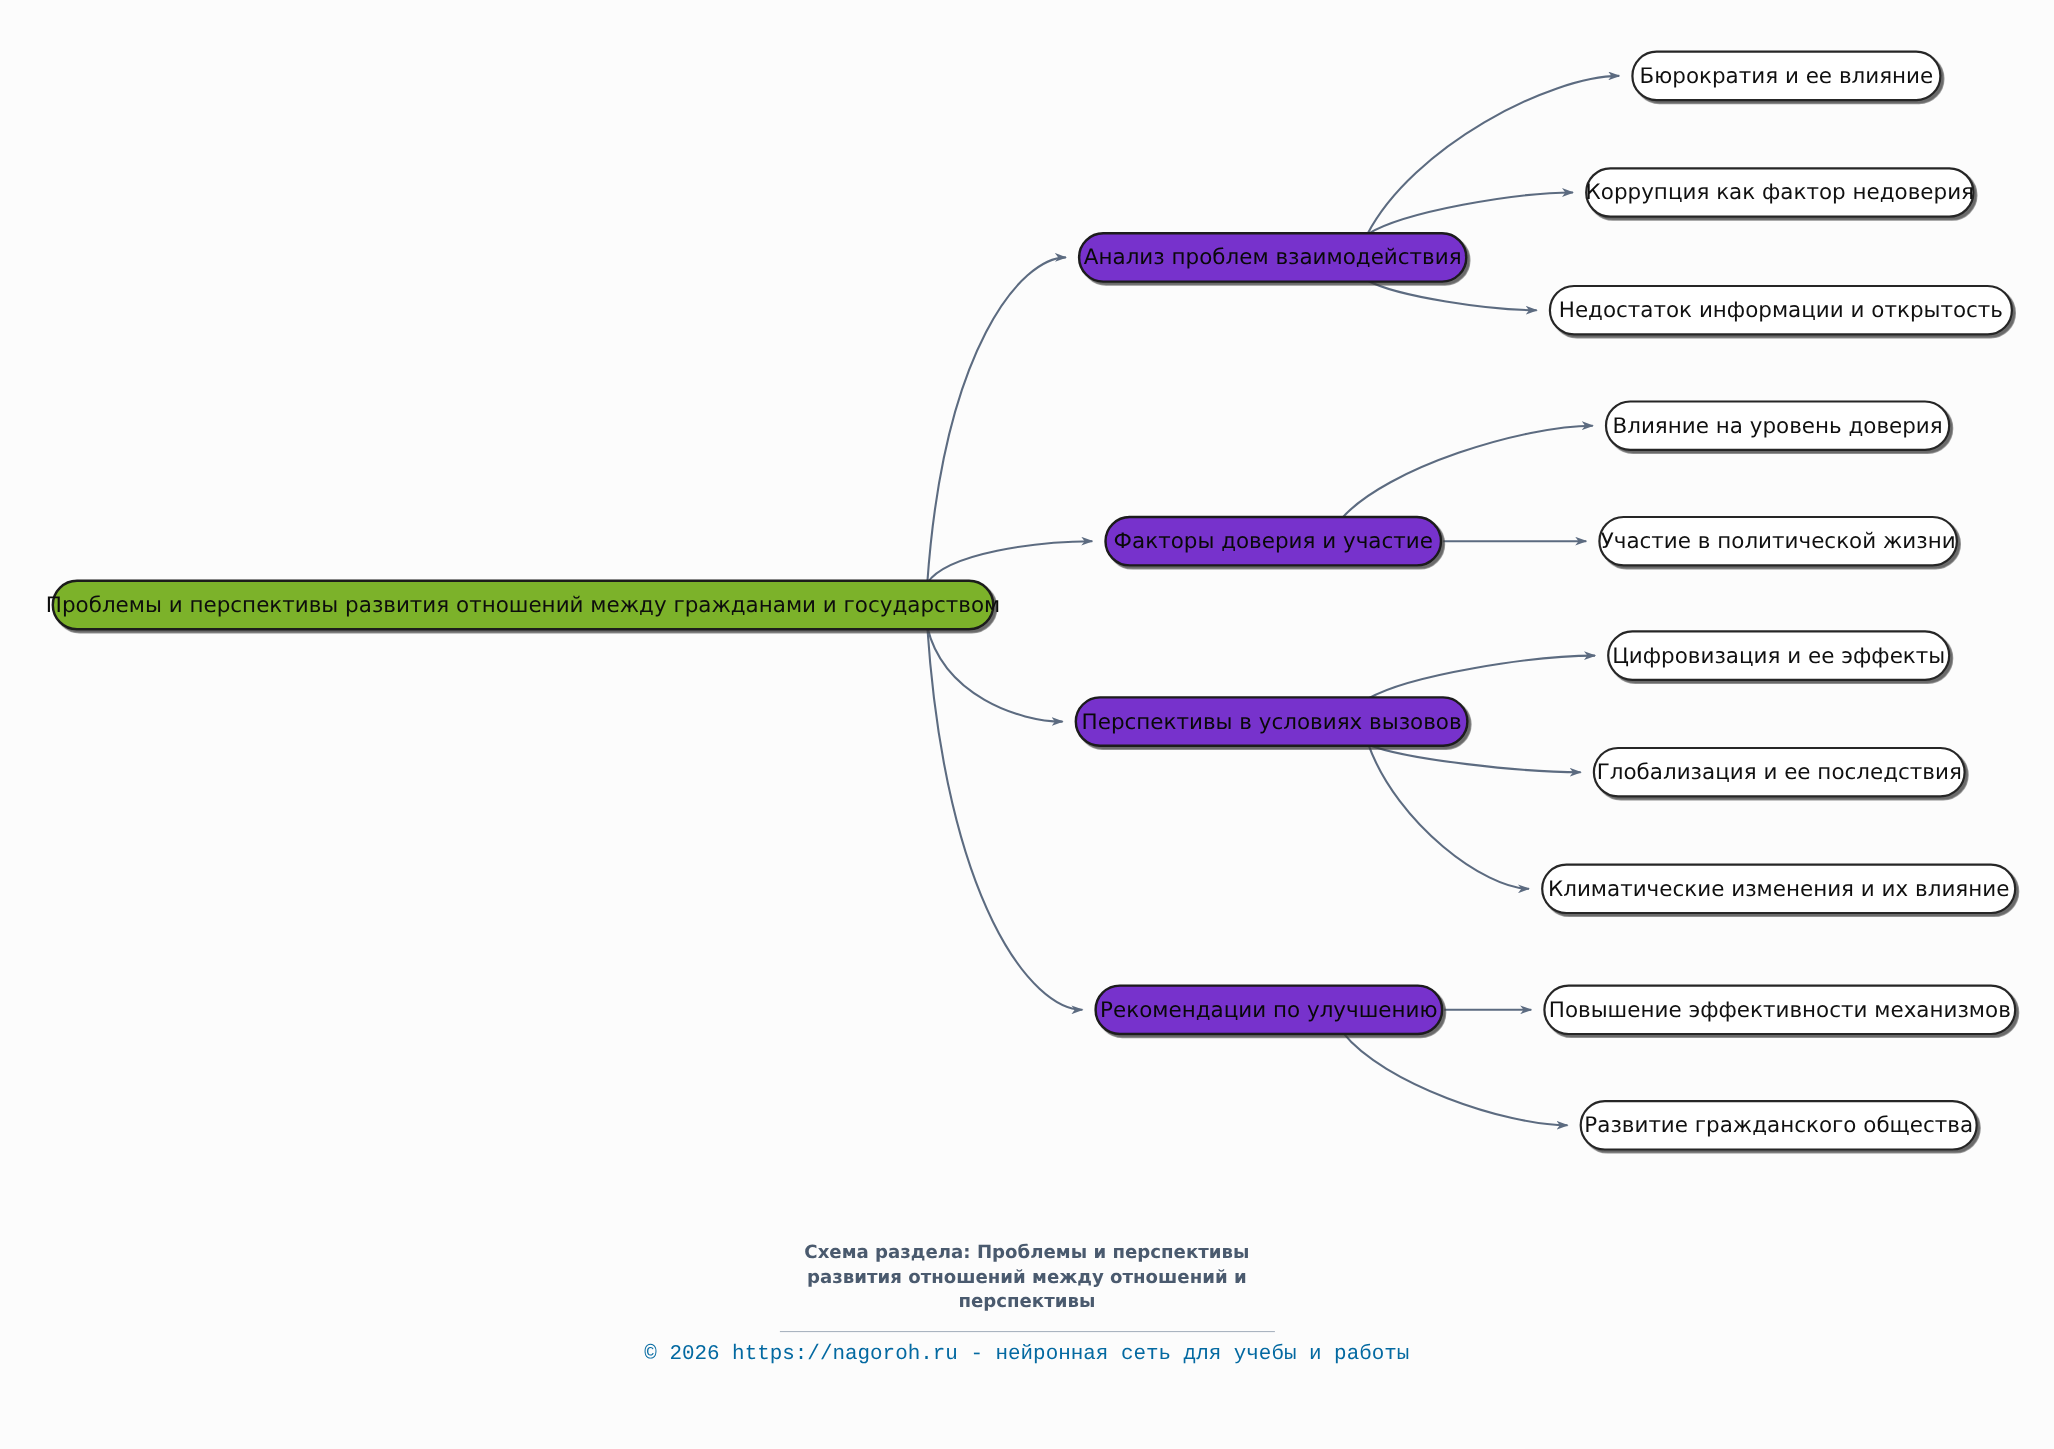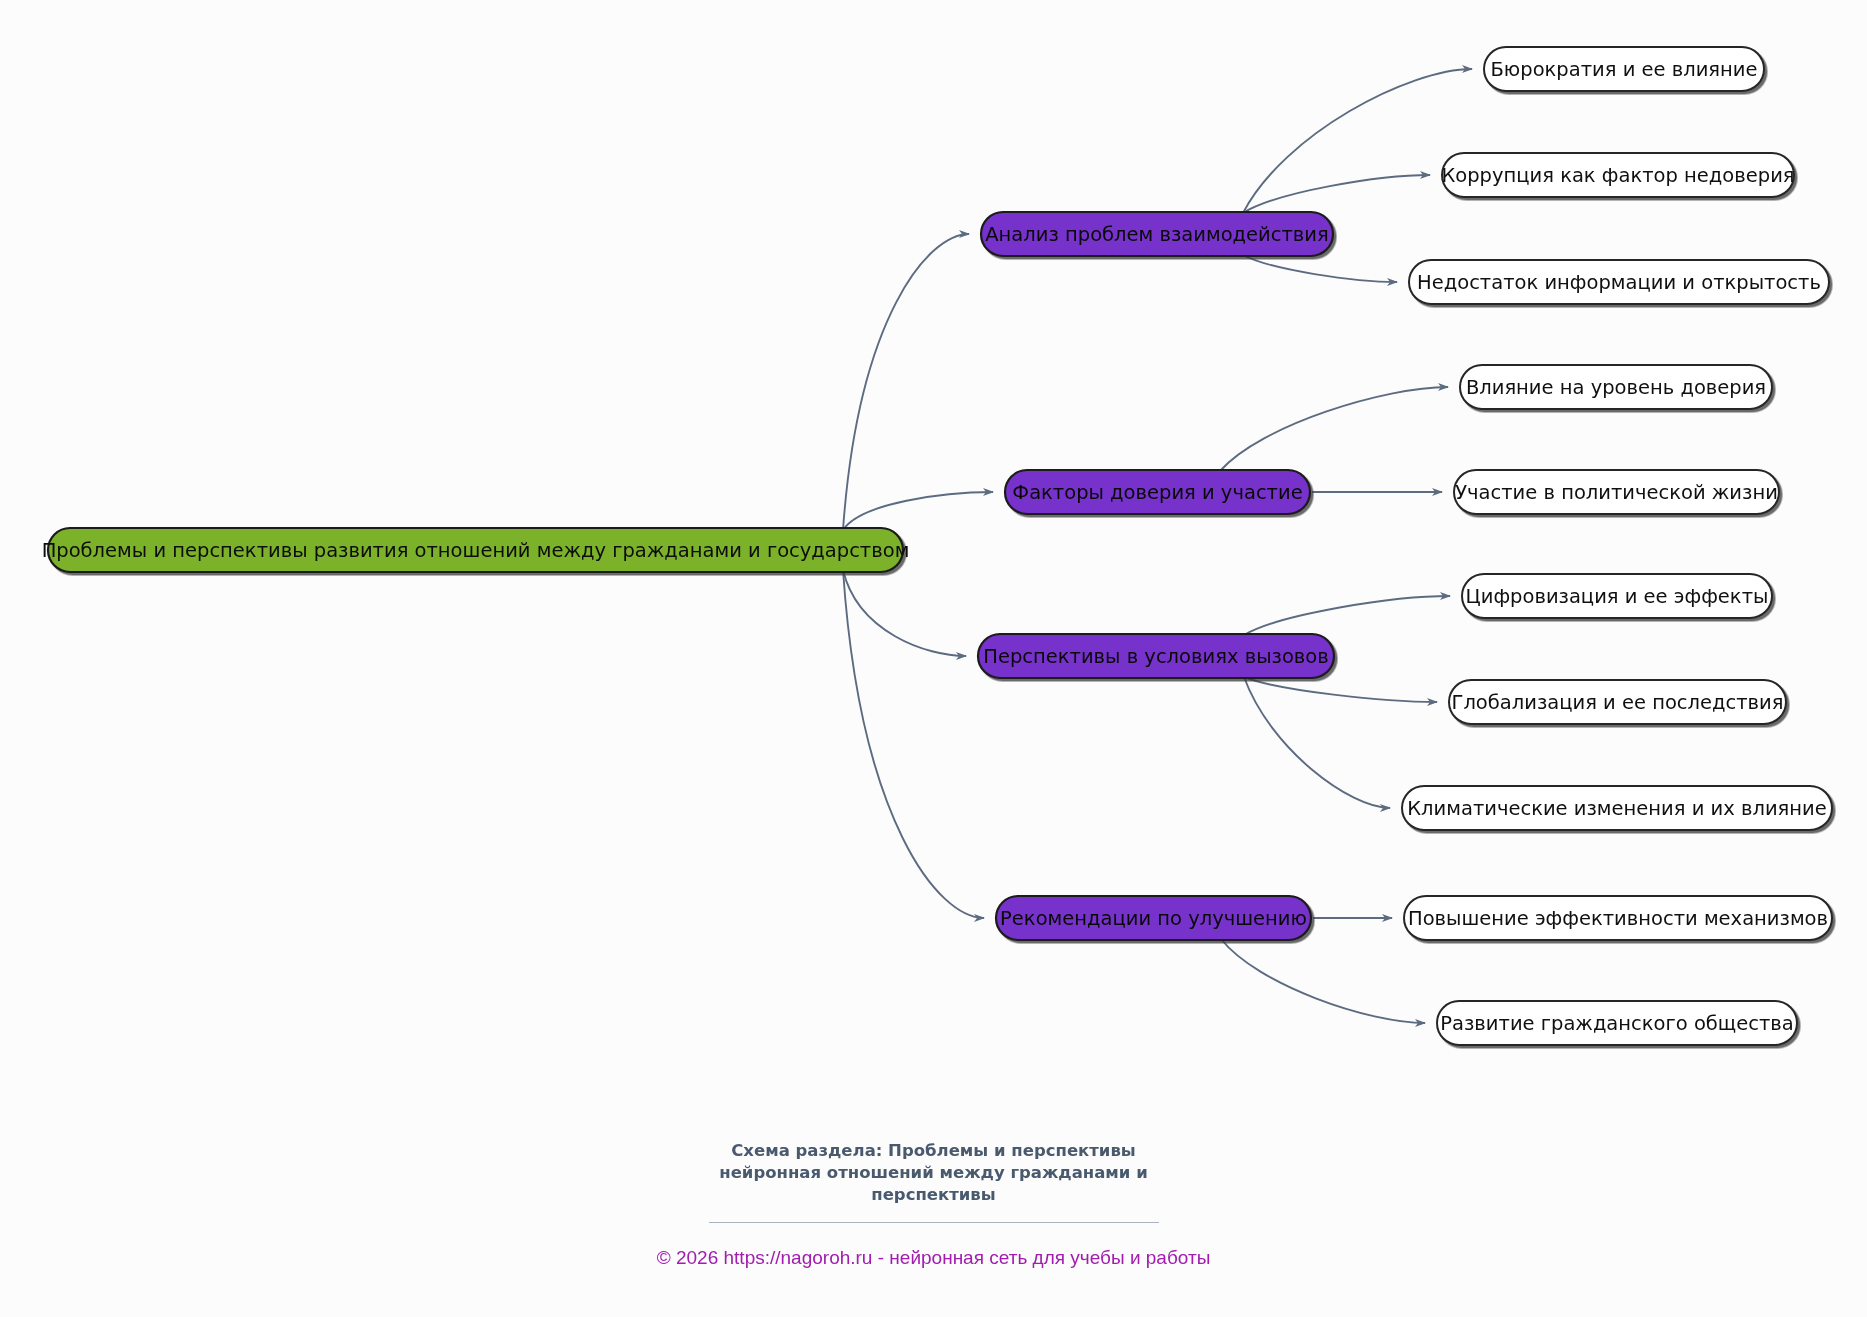--- a/index.html
+++ b/index.html
@@ -68,33 +68,33 @@
     width: 1867px;
     text-align: center;
   }
   .footer-title {
     font-family: "DejaVu Sans", sans-serif;
     font-size: 16.5px;
     font-weight: bold;
     color: #4a5a6e;
     line-height: 1.33;
     width: 460px;
-    margin: 12px auto;
+    margin: 0 auto;
   }
   .footer-rule {
     width: 450px;
     height: 1px;
     background: #aab4c0;
     margin: 16px auto 0 auto;
   }
   .footer-copy {
-    font-family: Liberation Sans, sans-serif;
+    font-family: Liberation Mono, monospace;
     font-size: 19px;
-    color: #a21caf;
-    margin-top: 24px;
+    color: #0369a1;
+    margin-top: 8px;
   }
 </style>
 </head>
 <body>
 
 <div id="canvas">
 
   <svg class="diagram" id="diagram-svg" viewBox="0 0 1867 1317">
     <defs>
       <marker id="arrowhead" markerWidth="11" markerHeight="8" refX="10" refY="4" orient="auto" markerUnits="userSpaceOnUse">
@@ -181,20 +181,20 @@
         <g>
           <rect x="1437" y="1001" width="360" height="44" rx="22" ry="22" class="node-rect-leaf" filter="url(#nodeshadow)"></rect>
           <text x="1617" y="1024" text-anchor="middle" class="node-text ">Развитие гражданского общества</text>
         </g>
       </g>
   </svg>
 
   <div class="footer-block">
     <div class="footer-title">
       <div>Схема раздела: Проблемы и перспективы</div>
-      <div>нейронная отношений между гражданами и</div>
+      <div>развития отношений между отношений и</div>
       <div>перспективы</div>
     </div>
     <div class="footer-rule"></div>
     <div class="footer-copy">© 2026 https://nagoroh.ru - нейронная сеть для учебы и работы</div>
   </div>
 
 </div>
 
 </body></html>

